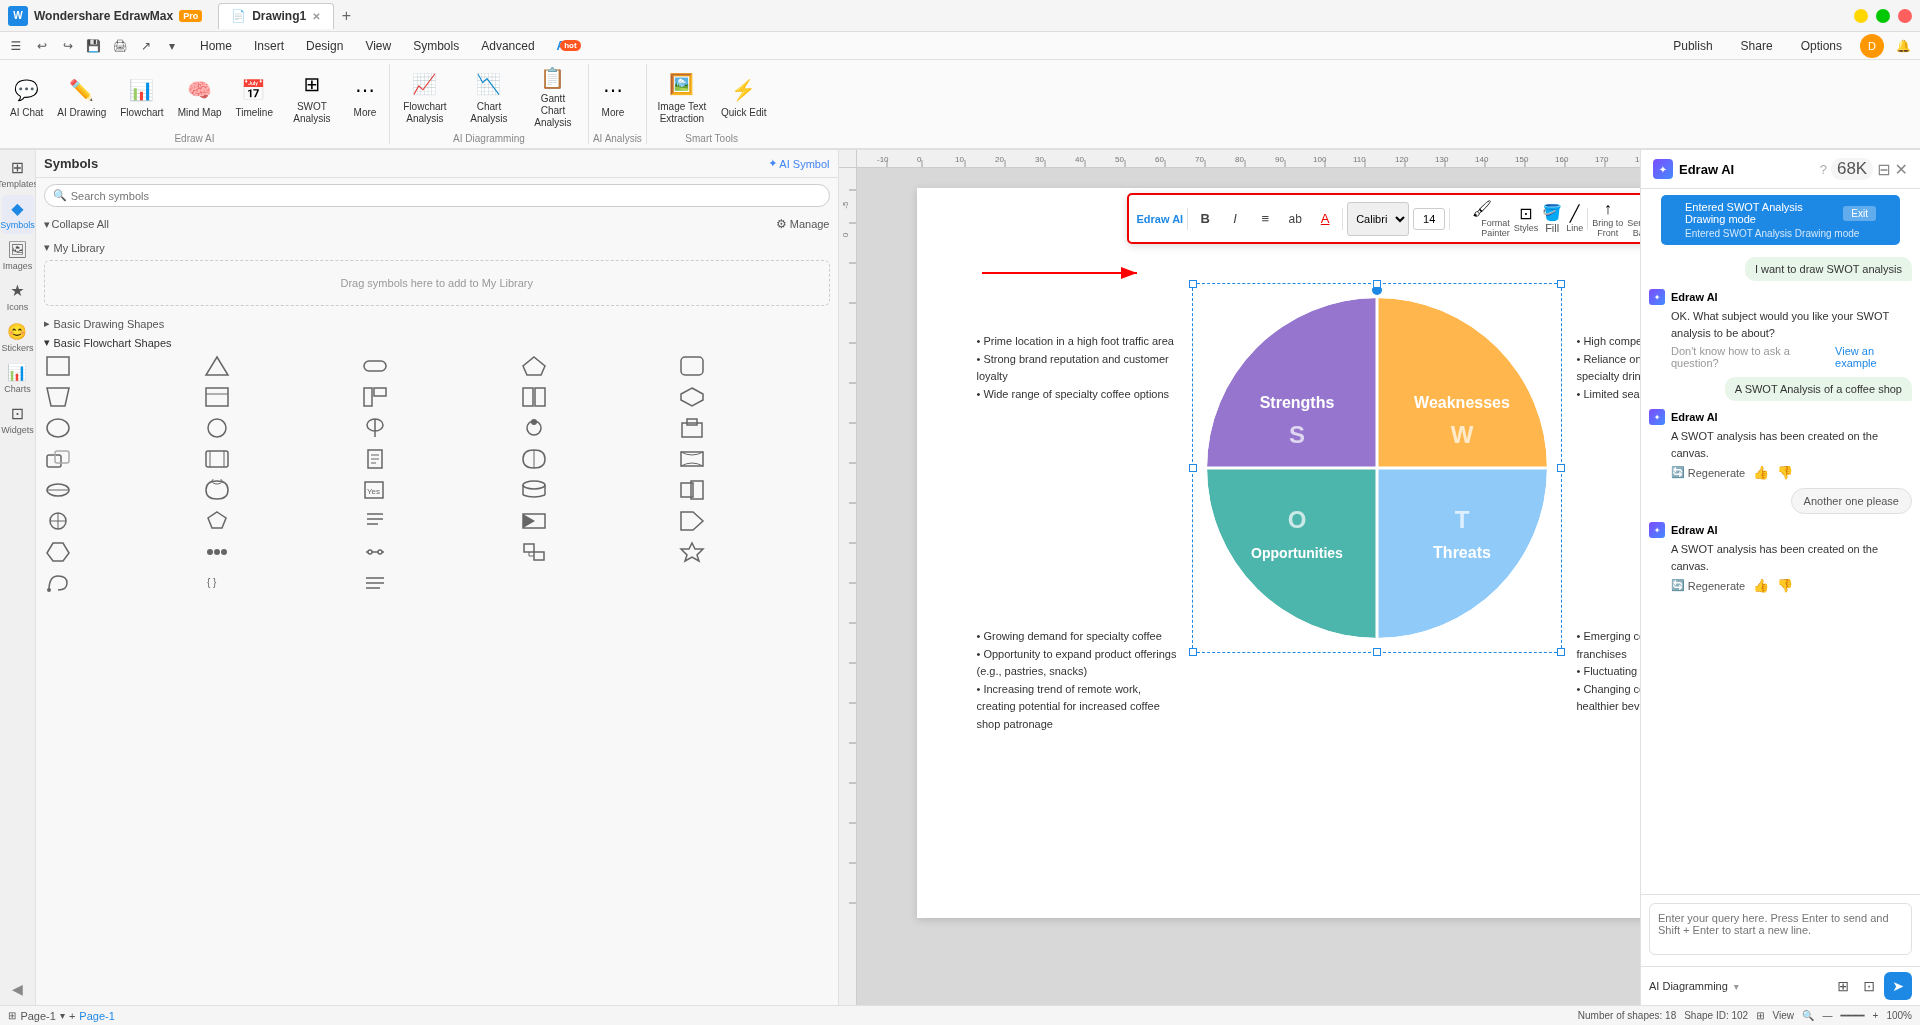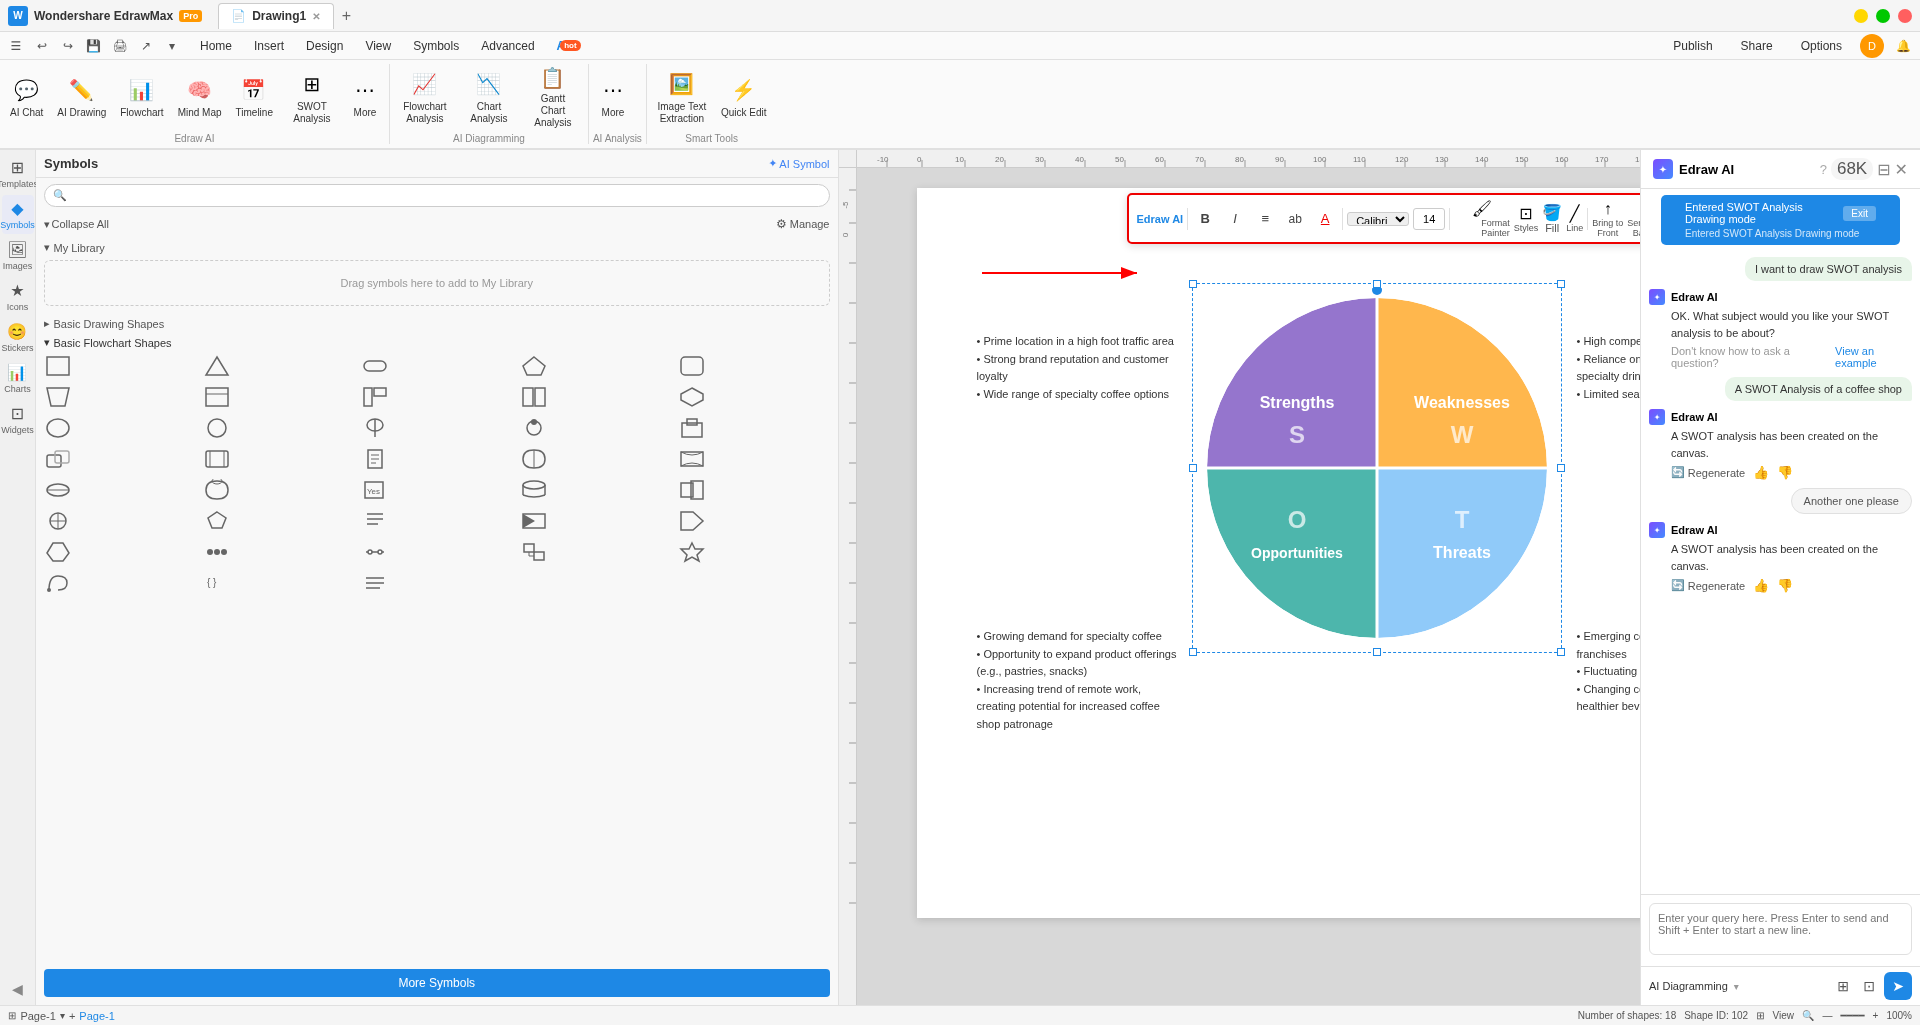--- a/index.html
+++ b/index.html
@@ -295,20 +295,21 @@
   <div class="symbols-panel" style="width:164px; background:#f8f8f8; border-right:1px solid #e0e0e0; display:flex; flex-direction:column; overflow:hidden;">
     <div class="symbols-header">
       <span class="symbols-title">Symbols</span>
       <div class="ai-symbol-btn">
         <span style="color:#4285f4;">✦</span>
         <span>AI Symbol</span>
       </div>
     </div>
     <div class="search-symbols">
       <span style="color:#999; font-size:11px;">🔍</span>
+      <input type="text" style="border: none; outline: none; font-size: 11px; flex: 1 1 0%; background: transparent;" placeholder="Search symbols">
     </div>
     <div class="collapse-all-row">
       <div class="collapse-all-btn">
         <span>▾</span>
         <span>Collapse All</span>
       </div>
       <div class="manage-btn">
         <span style="font-size:12px; color:#555;">⚙</span>
         <span>Manage</span>
       </div>
@@ -573,21 +574,20 @@
             <svg width="26" height="22" viewBox="0 0 26 22">
               <line x1="4" y1="6" x2="22" y2="6" stroke="#666" stroke-width="1.5"></line>
               <line x1="4" y1="11" x2="22" y2="11" stroke="#666" stroke-width="1.5"></line>
               <line x1="4" y1="16" x2="18" y2="16" stroke="#666" stroke-width="1.5"></line>
             </svg>
           </div>
         <div class="shape-item" style="opacity:0.3;"></div>
         <div class="shape-item" style="opacity:0.3;"></div>
       </div>
     </div>
-    <button class="more-symbols-btn">More Symbols</button>
   </div>
 
   <div class="canvas-area" style="position:relative; flex:1; overflow:hidden; background:#be185d;">
 
     <div style="position:absolute; top:0; left:0; right:0; height:18px; background:#f0f0f0; border-bottom:1px solid #ccc; z-index:10; display:flex;">
       <div style="width:18px; background:#f0f0f0; border-right:1px solid #ccc;"></div>
       <div style="flex:1; position:relative; overflow:hidden;">
         <svg width="100%" height="18" style="position:absolute;">
           <g fill="#777" font-size="8">
             <text x="20" y="12">-10</text>
@@ -695,21 +695,21 @@
           <div style="font-size:11px; font-weight:bold; color:#1e88e5;">Edraw AI</div>
           <div style="width:1px; height:22px; background:#e0e0e0;"></div>
 
           <button class="ft-btn" style="font-weight:bold;">B</button>
           <button class="ft-btn" style="font-style:italic;">I</button>
           <button class="ft-btn">≡</button>
           <button class="ft-btn" style="font-size:12px;">ab</button>
           <button class="ft-btn" style="color:#e00; text-decoration:underline; text-decoration-color:#e00;">A</button>
           <div style="width:1px; height:22px; background:#e0e0e0;"></div>
 
-          <select style="border:1px solid #ccc; border-radius:3px; padding:1px 4px; font-size:11px; height:14px;">
+          <select style="border:1px solid #ccc; border-radius:3px; padding:1px 4px; font-size:11px; height:34px;">
             <option>Calibri</option>
           </select>
           <input type="text" value="14" style="border: 1px solid rgb(204, 204, 204); border-radius: 3px; width: 32px; font-size: 11px; text-align: center; height: 22px;">
           <div style="width:1px; height:22px; background:#e0e0e0;"></div>
 
           <div style="display:flex; flex-direction:column; align-items:center; cursor:pointer;">
             <span style="font-size:16px;">🖌</span>
             <span style="font-size:9px; color:#555;margin-left:27px;">Format<br>Painter</span>
           </div>
 

